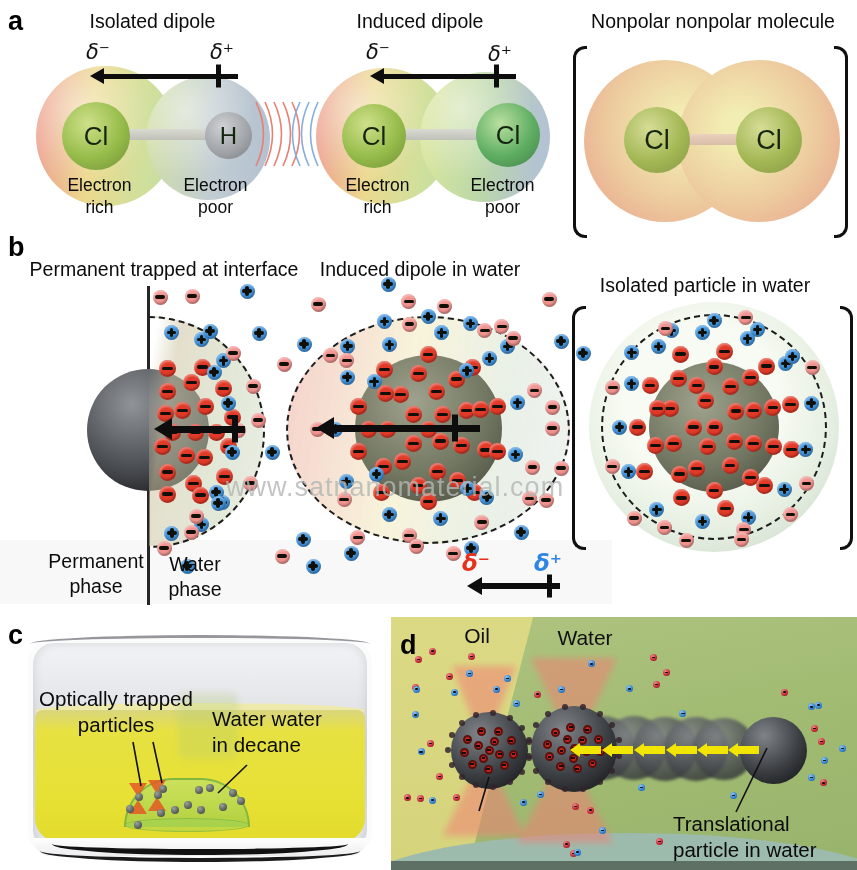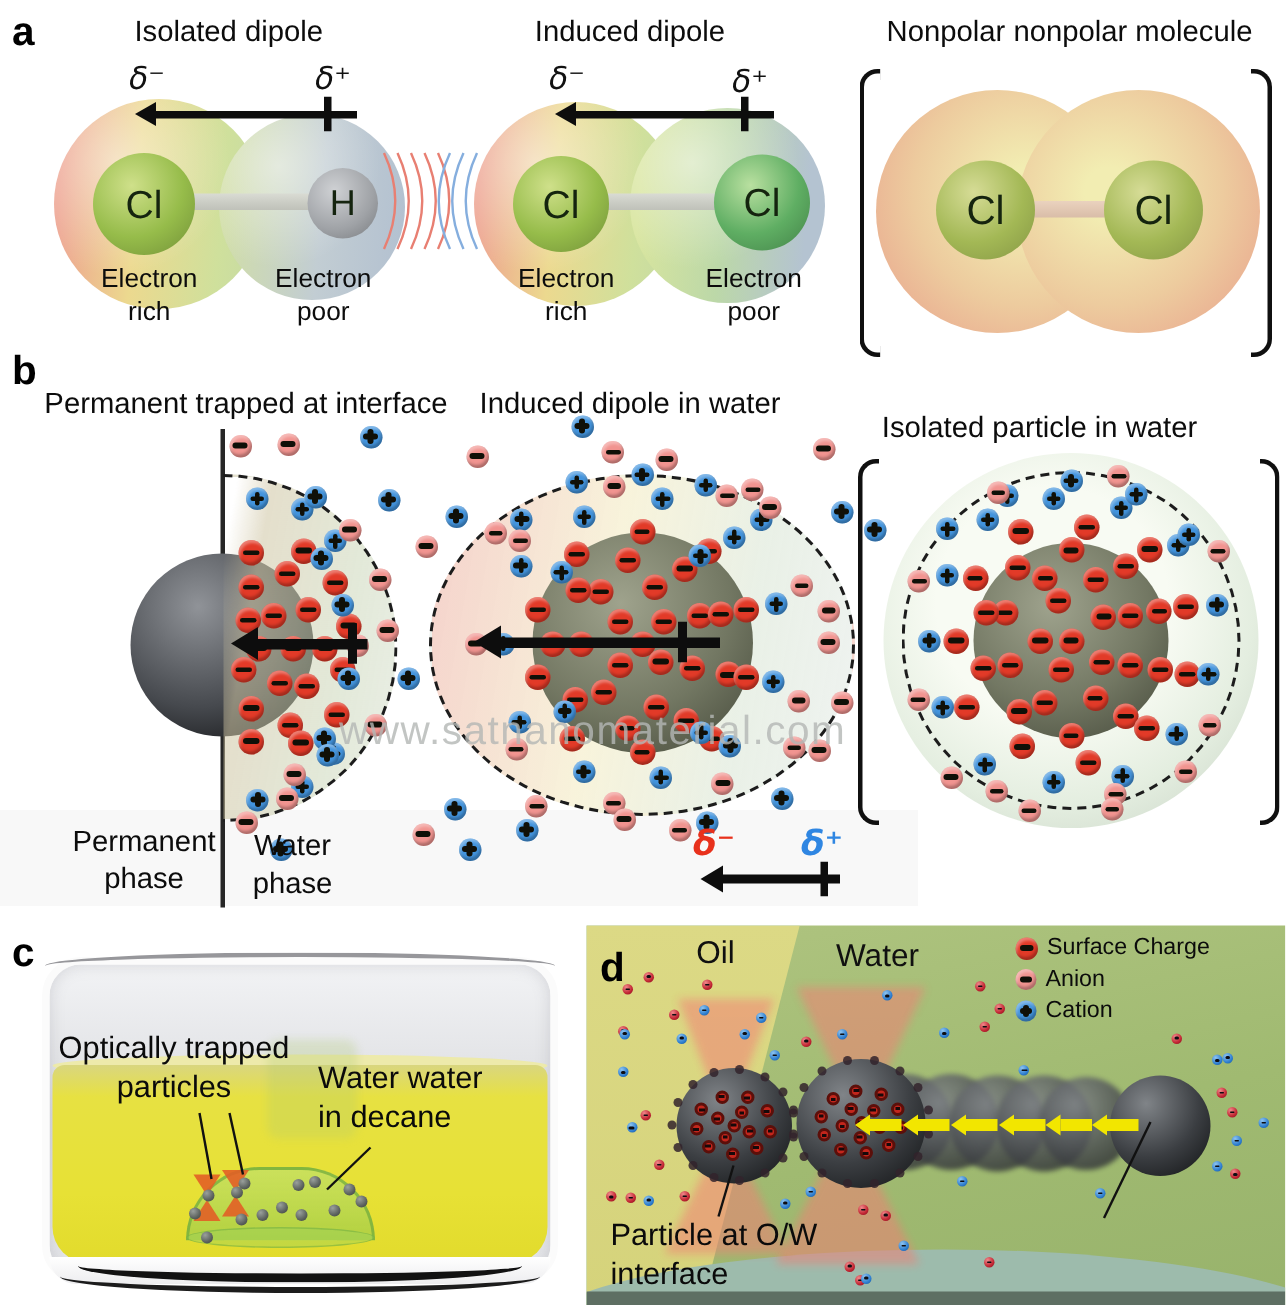--- a/index.html
+++ b/index.html
@@ -136,21 +136,21 @@
       <span>Cl</span>
     </div>
   <div class="atom green3" style="left:736px;top:107px;width:66px;height:66px;font-size:27px">
       <span>Cl</span>
     </div>
 
   <div class="plabel" style="left:8px;top:232px">b</div>
   <div class="abs" style="left:0;top:540px;width:612px;height:64px;background:rgba(60,60,60,.035)"></div>
   <div class="ptitle" style="left:28px;top:258px;width:272px">Permanent trapped at interface</div>
   <div class="ptitle" style="left:308px;top:258px;width:224px">Induced dipole in water</div>
-  <div class="ptitle" style="left:576px;top:274px;width:234px">Isolated particle in water</div>
+  <div class="ptitle" style="left:588px;top:274px;width:234px">Isolated particle in water</div>
 
   <div class="iline" style="left:147px;top:286px;width:2.5px;height:319px"></div>
   <div class="bsphere" style="left:87px;top:369px;width:122px;height:122px"></div>
   <div class="hemi" style="left:33px;top:316px;width:232px;height:232px"></div>
 
   <div class="ellipseb" style="left:286px;top:316px;width:284px;height:228px"></div>
   <div class="osphere" style="left:355px;top:355px;width:147px;height:147px"></div>
 
   <div class="pcircle" style="left:589px;top:302px;width:250px;height:250px"></div>
   <div class="dcircle" style="left:601px;top:314px;width:226px;height:226px"></div>
@@ -572,34 +572,20 @@
         </div>
         <div class="yarrow" style="left: 347px; top: 129px; width: 21px;">
           <div class="yhead"></div>
         </div>
       </div>
 
     <div class="plabel" style="left:9px;top:13px">d</div>
     <div class="dlabel" style="left:60px;top:7px;width:52px">Oil</div>
     <div class="dlabel" style="left:156px;top:9px;width:76px">Water</div>
 
-    <div class="legend">
-      <div class="lrow">
-        <span class="ion r" style="width:15px;height:15px"></span>
-        <span class="ltext">Surface Charge</span>
-      </div>
-      <div class="lrow">
-        <span class="ion a" style="width:14px;height:14px"></span>
-        <span class="ltext">Anion</span>
-      </div>
-      <div class="lrow">
-        <span class="ion c" style="width:14px;height:14px"></span>
-        <span class="ltext">Cation</span>
-      </div>
-    </div>
-
-    <div class="anno" style="left:16px;top:194px;width:150px">Particle at O/W interface</div>
+
+    <div class="anno" style="left:282px;top:194px;width:178px">Translational particle in water</div>
     <svg class="alines" style="left:0;top:0" width="466" height="253">
       <line x1="88" y1="194" x2="98" y2="160" stroke="#111" stroke-width="1.6"></line>
       <line x1="345" y1="195" x2="376" y2="131" stroke="#111" stroke-width="1.6"></line>
     </svg>
   </div>
 </div>
 
 </body></html>

